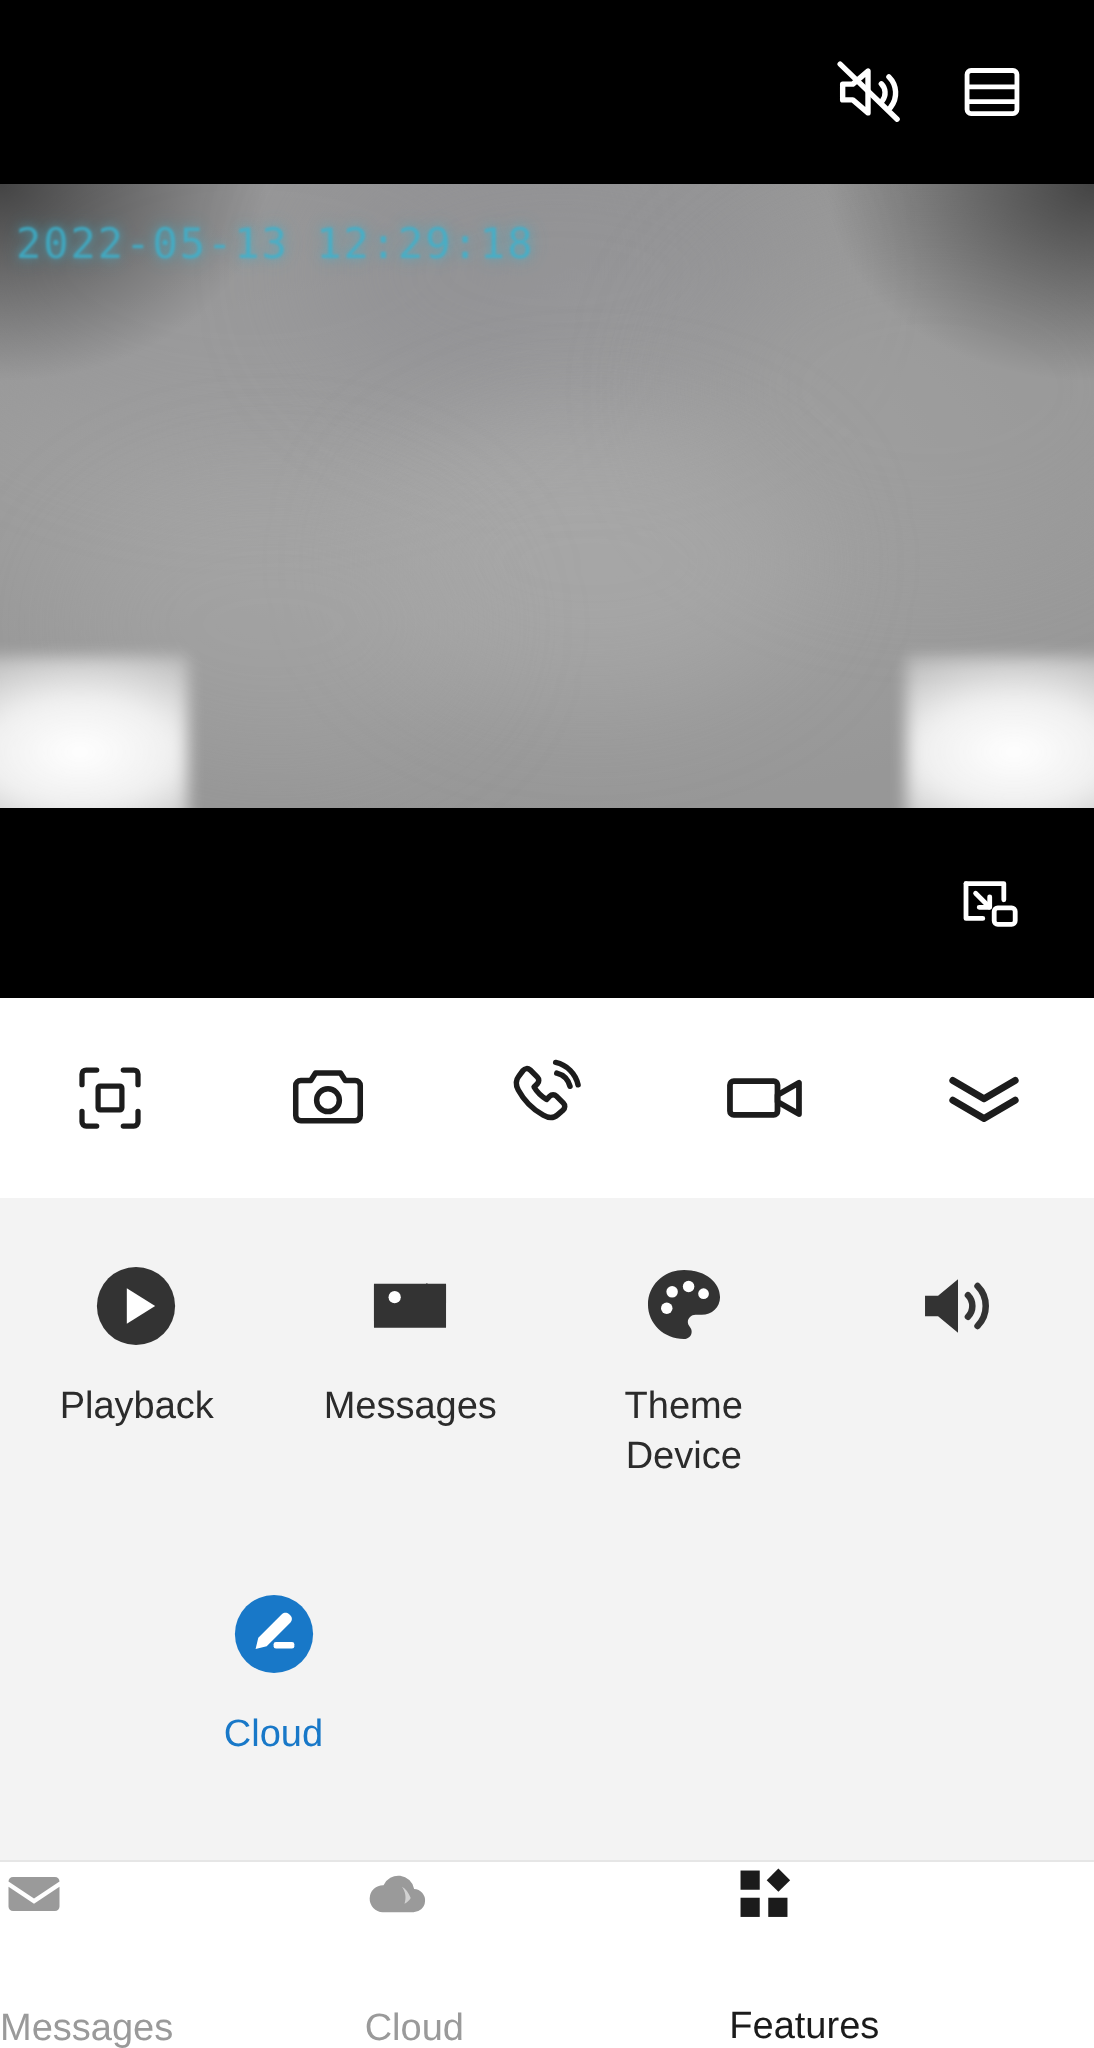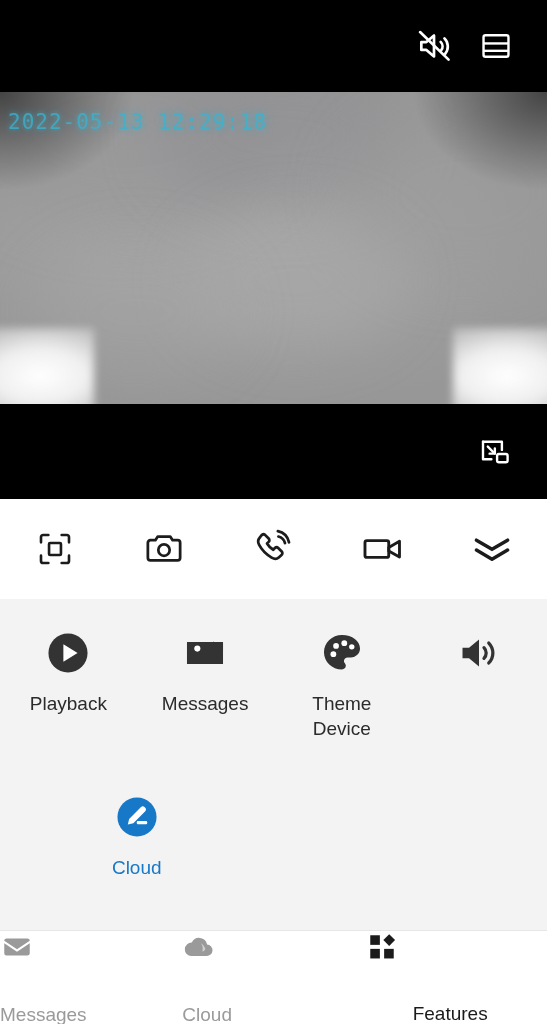--- a/index.html
+++ b/index.html
@@ -166,21 +166,21 @@
     height: 100%;
     cursor: pointer;
     gap: 33px;
   }
   .navicon {
     width: 34px; height: 34px;
     display: flex; align-items: center; justify-content: center;
     margin-bottom: 7px;
   }
   .navlabel { font-size: 19px; color: #9a9a9a; }
-  .navitem.active .navlabel { color: #1b1b1b; margin-left: 48px; }
+  .navitem.active .navlabel { color: #1b1b1b; }
 </style>
 </head>
 <body>
 
 <div id="app">
 
   <div class="topbar">
     <div class="topbar-icon">
       <svg width="38" height="38" viewBox="0 0 24 24" fill="none" stroke="#ffffff" stroke-width="1.7" stroke-linecap="round" stroke-linejoin="round">
         <path d="M4 9.5h3.2L12 5.4v13.2L7.2 14.5H4z" fill="none"></path>

